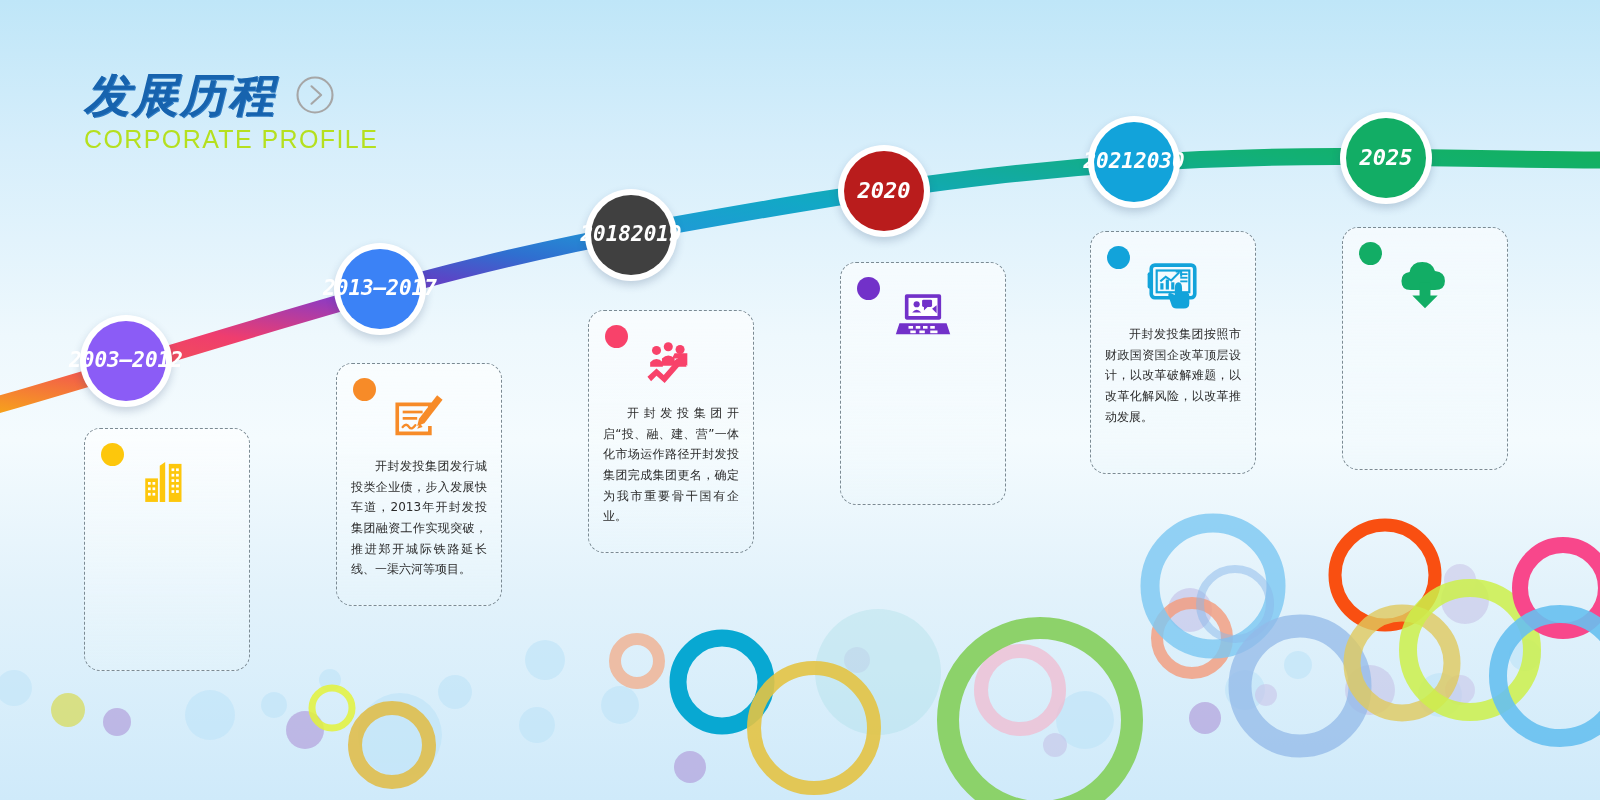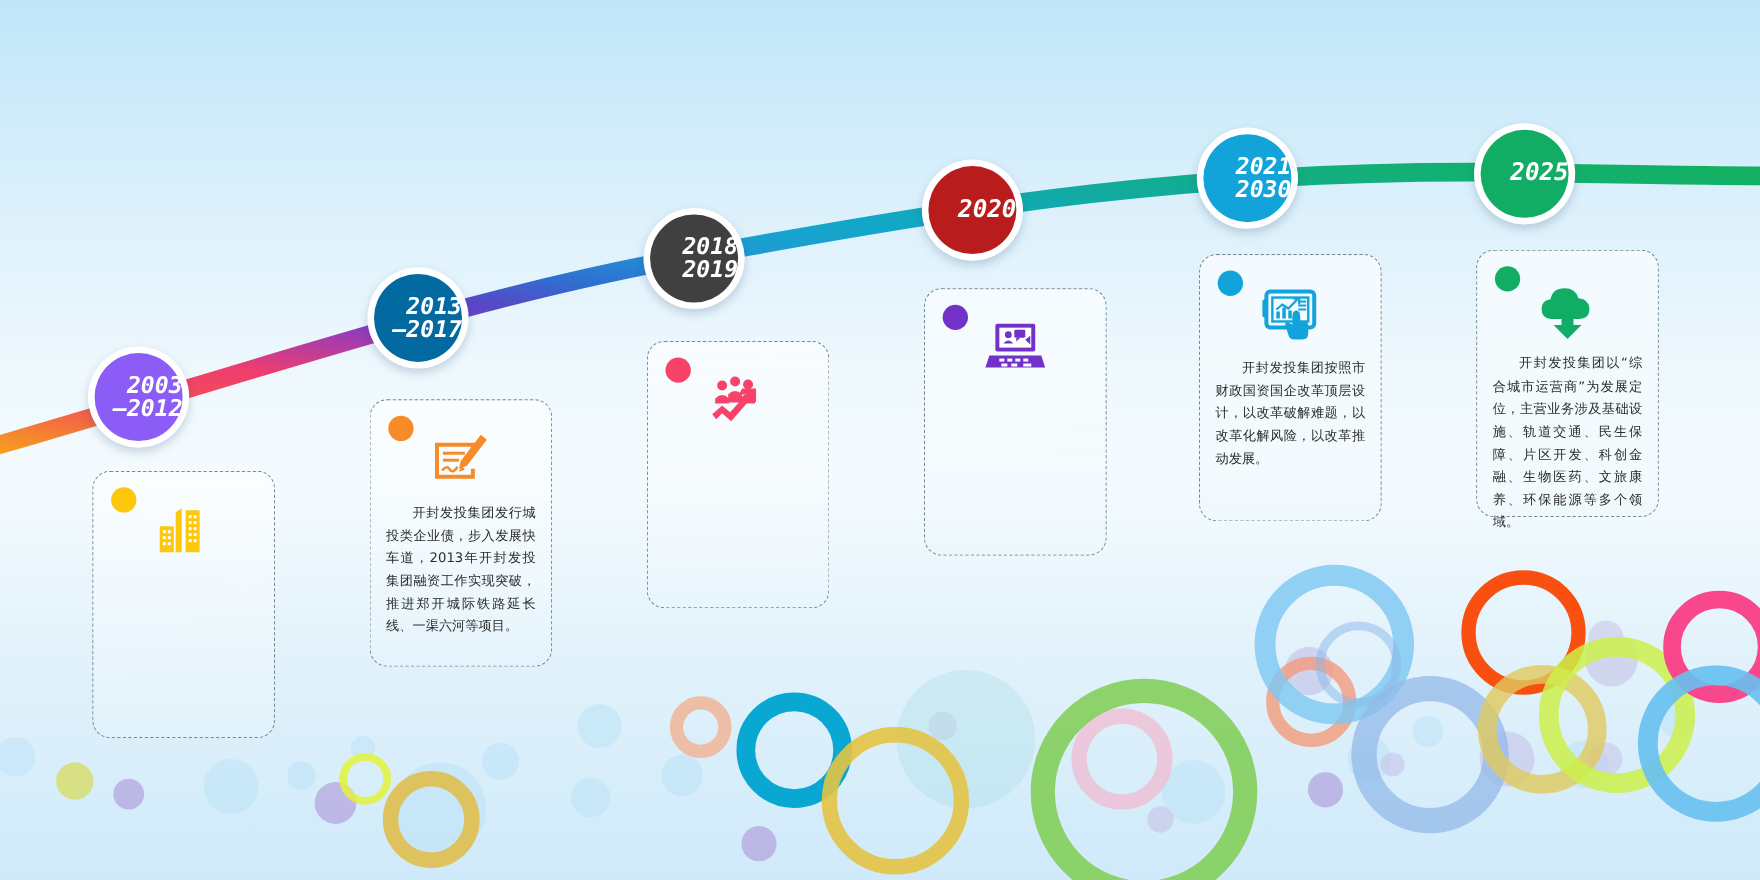--- a/index.html
+++ b/index.html
@@ -37,21 +37,21 @@
   
   .node{
     position:absolute;z-index:5;
     width:92px;height:92px;border-radius:50%;
     background:#fff;
     box-shadow:0 4px 9px rgba(40,70,110,.22);
     display:flex;align-items:center;justify-content:center;
   }
   .node-inner{
     width:80px;height:80px;border-radius:50%;
-    display:flex;flex-direction:column;align-items:flex-end;justify-content:center;
+    display:flex;flex-direction:row;align-items:center;justify-content:center;
     color:#fff;
   }
   .node-line{
     font-family:"DejaVu Sans Mono","Liberation Mono",monospace;
     font-weight:bold;font-size:21px;line-height:1.02;letter-spacing:0px;
     font-style:italic;white-space:nowrap;
   }
   .node.one-line .node-line{font-size:22px;}
 
   
@@ -148,30 +148,40 @@
         <stop offset="0.56" stop-color="#1f9ad6"></stop>
         <stop offset="0.66" stop-color="#12a8c6"></stop>
         <stop offset="0.78" stop-color="#12ab9e"></stop>
         <stop offset="0.90" stop-color="#12b074"></stop>
         <stop offset="1.00" stop-color="#13b05f"></stop>
       </linearGradient>
     </defs>
     <path d="M -20 410 C 240 335, 430 268, 636 232 C 880 188, 1090 152, 1390 157 C 1500 159, 1560 160, 1620 160" fill="none" stroke="url(#ribbonGrad)" stroke-width="17" stroke-linecap="round"></path>
   </svg>
 
+  <div class="title-wrap">
+    <div class="title-row">
+      <div class="title-cn">发展历程</div>
+      <svg class="title-arrow" viewBox="0 0 48 48">
+        <circle cx="24" cy="24" r="20" fill="none" stroke="#a6a6a6" stroke-width="2.4"></circle>
+        <path d="M20 14 L31 24 L20 34" fill="none" stroke="#a6a6a6" stroke-width="2.4" stroke-linecap="round" stroke-linejoin="round"></path>
+      </svg>
+    </div>
+    <div class="title-en">CORPORATE PROFILE</div>
+  </div>
 
   <div id="nodes-layer">
       <div class="node" style="left: 80px; top: 315px;">
         <div class="node-inner" style="background: #8b5cf6;">
           <div class="node-line">2003</div>
           <div class="node-line">—2012</div>
         </div>
       </div>
       <div class="node" style="left: 334px; top: 243px;">
-        <div class="node-inner" style="background: #0369a1;">
+        <div class="node-inner" style="background: #3b82f6;">
           <div class="node-line">2013</div>
           <div class="node-line">—2017</div>
         </div>
       </div>
       <div class="node" style="left: 585px; top: 189px;">
         <div class="node-inner" style="background: #404040;">
           <div class="node-line">2018</div>
           <div class="node-line">2019</div>
         </div>
       </div>
@@ -242,20 +252,21 @@
           <svg viewBox="0 0 64 64" width="58" height="58" fill="#f8426a">
             <circle cx="16" cy="17" r="5"></circle>
             <circle cx="29" cy="13" r="5"></circle>
             <circle cx="42" cy="16" r="5"></circle>
             <path d="M9 30 q7-7 14 0 v5 h-14 Z"></path>
             <path d="M22 26 q7-7 14 0 v8 h-14 Z"></path>
             <path d="M35 29 q7-7 14 0 v6 h-14 Z"></path>
             <path d="M6 46 l10 -9 8 7 16 -18 h-7 l3 -6 h14 v14 l-5 -4 -20 23 -9 -8 -6 6 Z"></path>
           </svg>
         </div>
+        <div class="card-text">开封发投集团开启“投、融、建、营”一体化市场运作路径开封发投集团完成集团更名，确定为我市重要骨干国有企业。</div>
       </div>
       <div class="card" style="left: 840px; top: 262px; width: 166px; height: 243px;">
         <div class="card-dot" style="background: rgb(114, 49, 201);"></div>
         <div class="card-icon">
           <svg viewBox="0 0 64 64" width="58" height="58" fill="#7231c9">
             <rect x="12" y="8" width="40" height="28" rx="2"></rect>
             <rect x="16" y="12" width="32" height="20" fill="#fff"></rect>
             <circle cx="25" cy="19" r="3.4" fill="#7231c9"></circle>
             <path d="M20 28 q5-6 10 0 Z" fill="#7231c9"></path>
             <rect x="31" y="14" width="11" height="8" rx="1.5" fill="#7231c9"></rect>
@@ -300,17 +311,16 @@
         <div class="card-text">开封发投集团按照市财政国资国企改革顶层设计，以改革破解难题，以改革化解风险，以改革推动发展。</div>
       </div>
       <div class="card" style="left: 1342px; top: 227px; width: 166px; height: 243px;">
         <div class="card-dot" style="background: rgb(18, 173, 101);"></div>
         <div class="card-icon">
           <svg viewBox="0 0 64 64" width="58" height="58" fill="#12ad65">
             <path d="M16 42 q-10 0-10-10 q0-9 9-10 q2-11 14-11 q11 0 14 10 q11 1 11 11 q0 10-11 10 Z"></path>
             <path d="M26 34 h12 v14 h8 L32 62 18 48 h8 Z"></path>
           </svg>
         </div>
-        <div class="card-text">开封发投集团以“综合城市运营商”为发展定位，主营业务涉及基础设施、轨道交通、民生保障、片区开发、科创金融、生物医药、文旅康养、环保能源等多个领域。</div>
       </div>
     </div>
 
 </div>
 
 </body></html>

